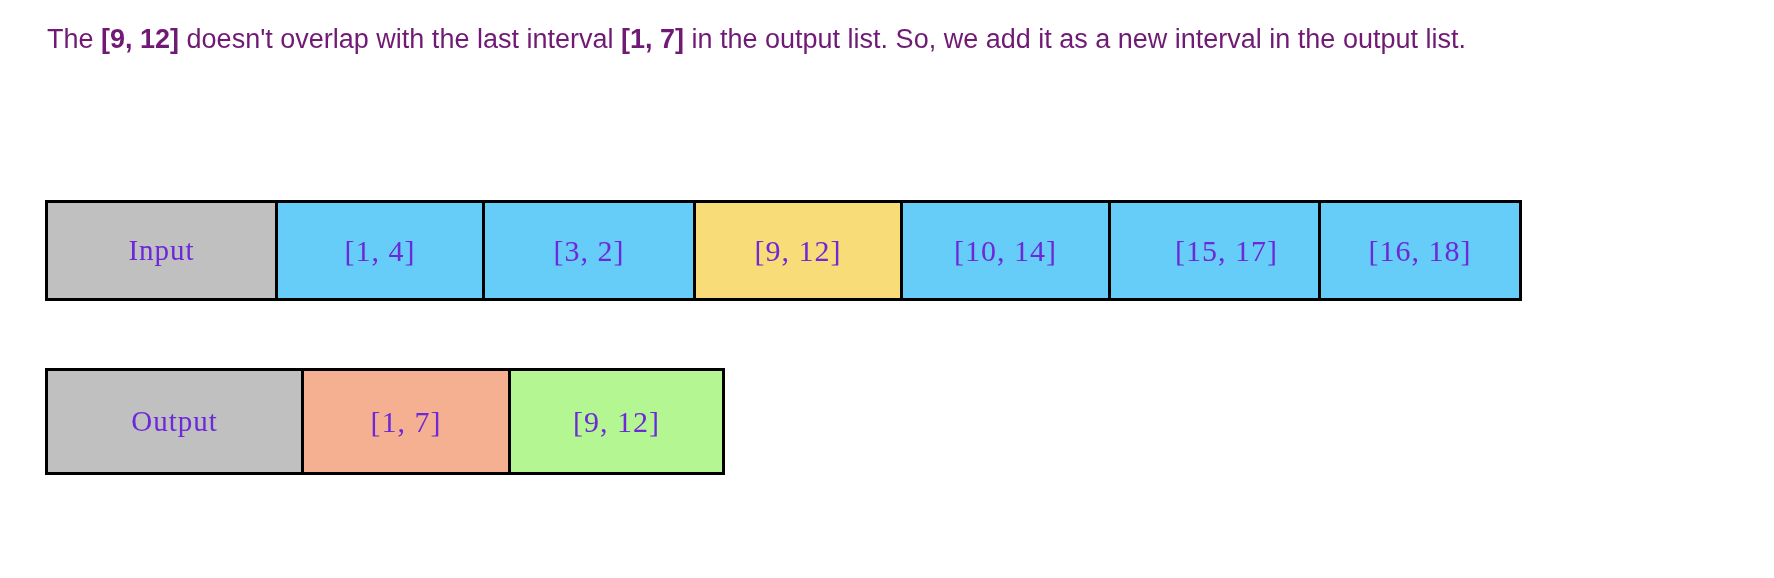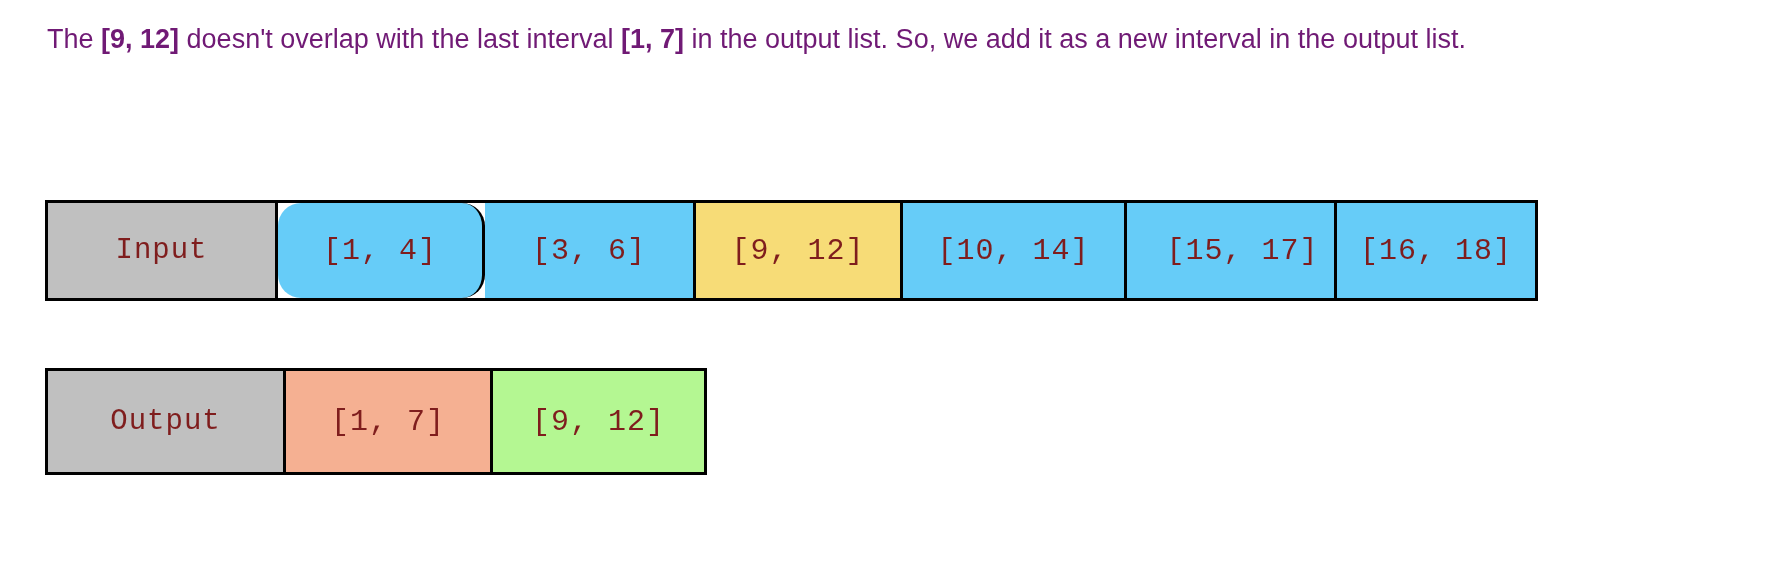--- a/index.html
+++ b/index.html
@@ -50,46 +50,46 @@
     left: 45px;
     top: 368px;
     height: 107px;
   }
 
   .cell {
     display: flex;
     align-items: center;
     justify-content: center;
     box-sizing: border-box;
-    font-family: Liberation Mono, monospace;
+    font-family: Liberation Serif, serif;
     font-size: 30px;
-    color: #7f1d1d;
+    color: #6d28d9;
     letter-spacing: 1px;
     white-space: pre;
     border-right: 3px solid #000000;
   }
   .cell:last-child {
     border-right: none;
   }
   .cell.label {
     font-size: 29px;
   }
 </style>
 </head>
 <body>
 
 <div id="explanation"><span>The </span><span class="strong">[9, 12]</span><span> doesn't overlap with the last interval </span><span class="strong">[1, 7]</span><span> in the output list. So, we add it as a new interval in the output list.</span></div>
 
 <div class="interval-row" id="input-row">
   <div class="cell label" style="background: rgb(192, 192, 192); width: 230px;">Input</div>
-<div class="cell" style="background: rgb(102, 204, 248); width: 207px; border-radius: 23px;">[1, 4]</div>
-    <div class="cell" style="background: rgb(102, 204, 248); width: 211px;">[3, 6]</div>
+<div class="cell" style="background: rgb(102, 204, 248); width: 207px;">[1, 4]</div>
+    <div class="cell" style="background: rgb(102, 204, 248); width: 211px;">[3, 2]</div>
     <div class="cell" style="background: rgb(247, 220, 119); width: 207px;">[9, 12]</div>
-    <div class="cell" style="background: rgb(102, 204, 248); width: 224px;">[10, 14]</div>
+    <div class="cell" style="background: rgb(102, 204, 248); width: 208px;">[10, 14]</div>
     <div class="cell" style="background: rgb(102, 204, 248); width: 210px; padding-left: 24px;">[15, 17]</div>
     <div class="cell" style="background: rgb(102, 204, 248); width: 198px;">[16, 18]</div>
   </div>
 
 <div class="interval-row" id="output-row">
-  <div class="cell label" style="background: rgb(192, 192, 192); width: 238px;">Output</div>
+  <div class="cell label" style="background: rgb(192, 192, 192); width: 256px;">Output</div>
 <div class="cell" style="background: rgb(245, 176, 146); width: 207px;">[1, 7]</div>
     <div class="cell" style="background: rgb(180, 247, 146); width: 211px;">[9, 12]</div>
   </div>
 
 </body></html>

